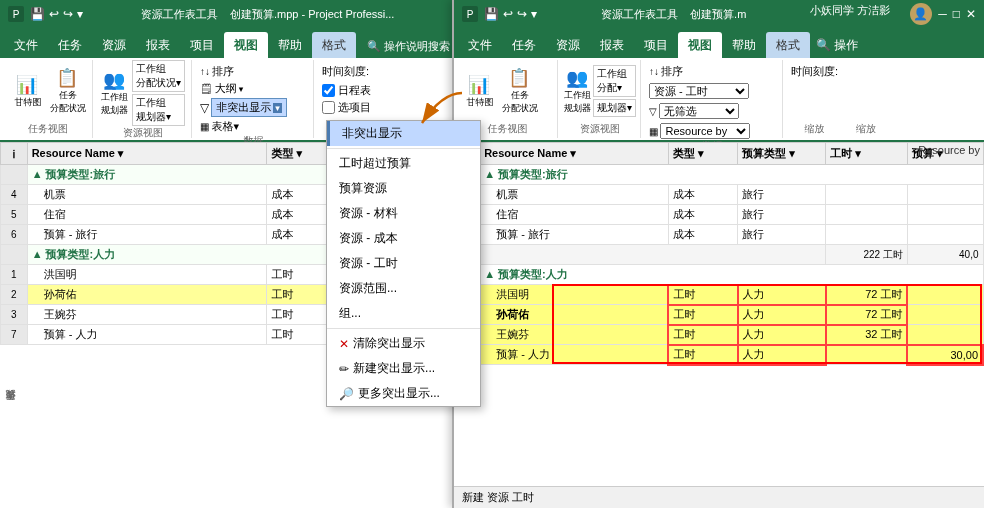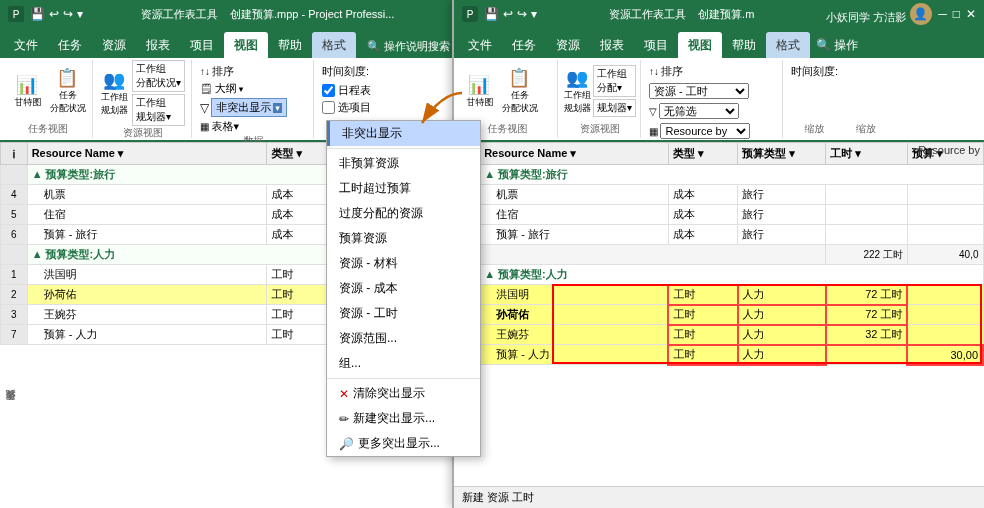--- a/index.html
+++ b/index.html
@@ -180,23 +180,21 @@
     </div>
 
     <div style="position:absolute;bottom:0;left:0;width:22px;height:200px;display:flex;align-items:center;justify-content:center;">
       <span style="font-size:10px;writing-mode:vertical-rl;transform:rotate(180deg);color:#666;">资源工作表</span>
     </div>
   </div>
 
   <div style="position:absolute;left:326px;top:120px;background:white;border:1px solid #aaa;box-shadow:3px 3px 8px rgba(0,0,0,0.25);width:155px;z-index:50;font-size:12px;">
     <div style="padding:4px 12px;cursor:pointer;background:#c0d8ff;border-left:3px solid #4a7ab0;">非突出显示</div>
     <div style="height:1px;background:#e0e0e0;margin:2px 0;"></div>
-    <div style="padding:4px 12px;cursor:pointer;">非预算资源</div>
     <div style="padding:4px 12px;cursor:pointer;">工时超过预算</div>
-    <div style="padding:4px 12px;cursor:pointer;">过度分配的资源</div>
     <div style="padding:4px 12px;cursor:pointer;">预算资源</div>
     <div style="padding:4px 12px;cursor:pointer;">资源 - 材料</div>
     <div style="padding:4px 12px;cursor:pointer;">资源 - 成本</div>
     <div style="padding:4px 12px;cursor:pointer;">资源 - 工时</div>
     <div style="padding:4px 12px;cursor:pointer;">资源范围...</div>
     <div style="padding:4px 12px;cursor:pointer;">组...</div>
     <div style="height:1px;background:#e0e0e0;margin:2px 0;"></div>
     <div style="padding:4px 12px;cursor:pointer;display:flex;align-items:center;gap:4px;"><span style="color:#cc0000;">✕</span>清除突出显示</div>
     <div style="padding:4px 12px;cursor:pointer;display:flex;align-items:center;gap:4px;"><span>✏</span>新建突出显示...</div>
     <div style="padding:4px 12px;cursor:pointer;display:flex;align-items:center;gap:4px;"><span>🔎</span>更多突出显示...</div>
@@ -221,21 +219,21 @@
         <span style="cursor:pointer;">💾</span>
         <span style="cursor:pointer;">↩</span>
         <span style="cursor:pointer;">↪</span>
         <span style="cursor:pointer;">▾</span>
       </div>
       <div style="flex:1;text-align:center;font-size:11px;">
         <span>资源工作表工具</span>
         &nbsp;&nbsp;
         <span>创建预算.m</span>
       </div>
-      <div style="display:flex;align-items:flex-end;gap:4px;">
+      <div style="display:flex;align-items:flex-start;gap:20px;">
         <span style="font-size:11px;">小妖同学 方洁影</span>
         <div style="width:22px;height:22px;border-radius:50%;background:#c0a060;display:flex;align-items:center;justify-content:center;font-size:12px;">👤</div>
       </div>
       <div style="display:flex;gap:6px;">
         <span style="cursor:pointer;">─</span>
         <span style="cursor:pointer;">□</span>
         <span style="cursor:pointer;">✕</span>
       </div>
     </div>
 

